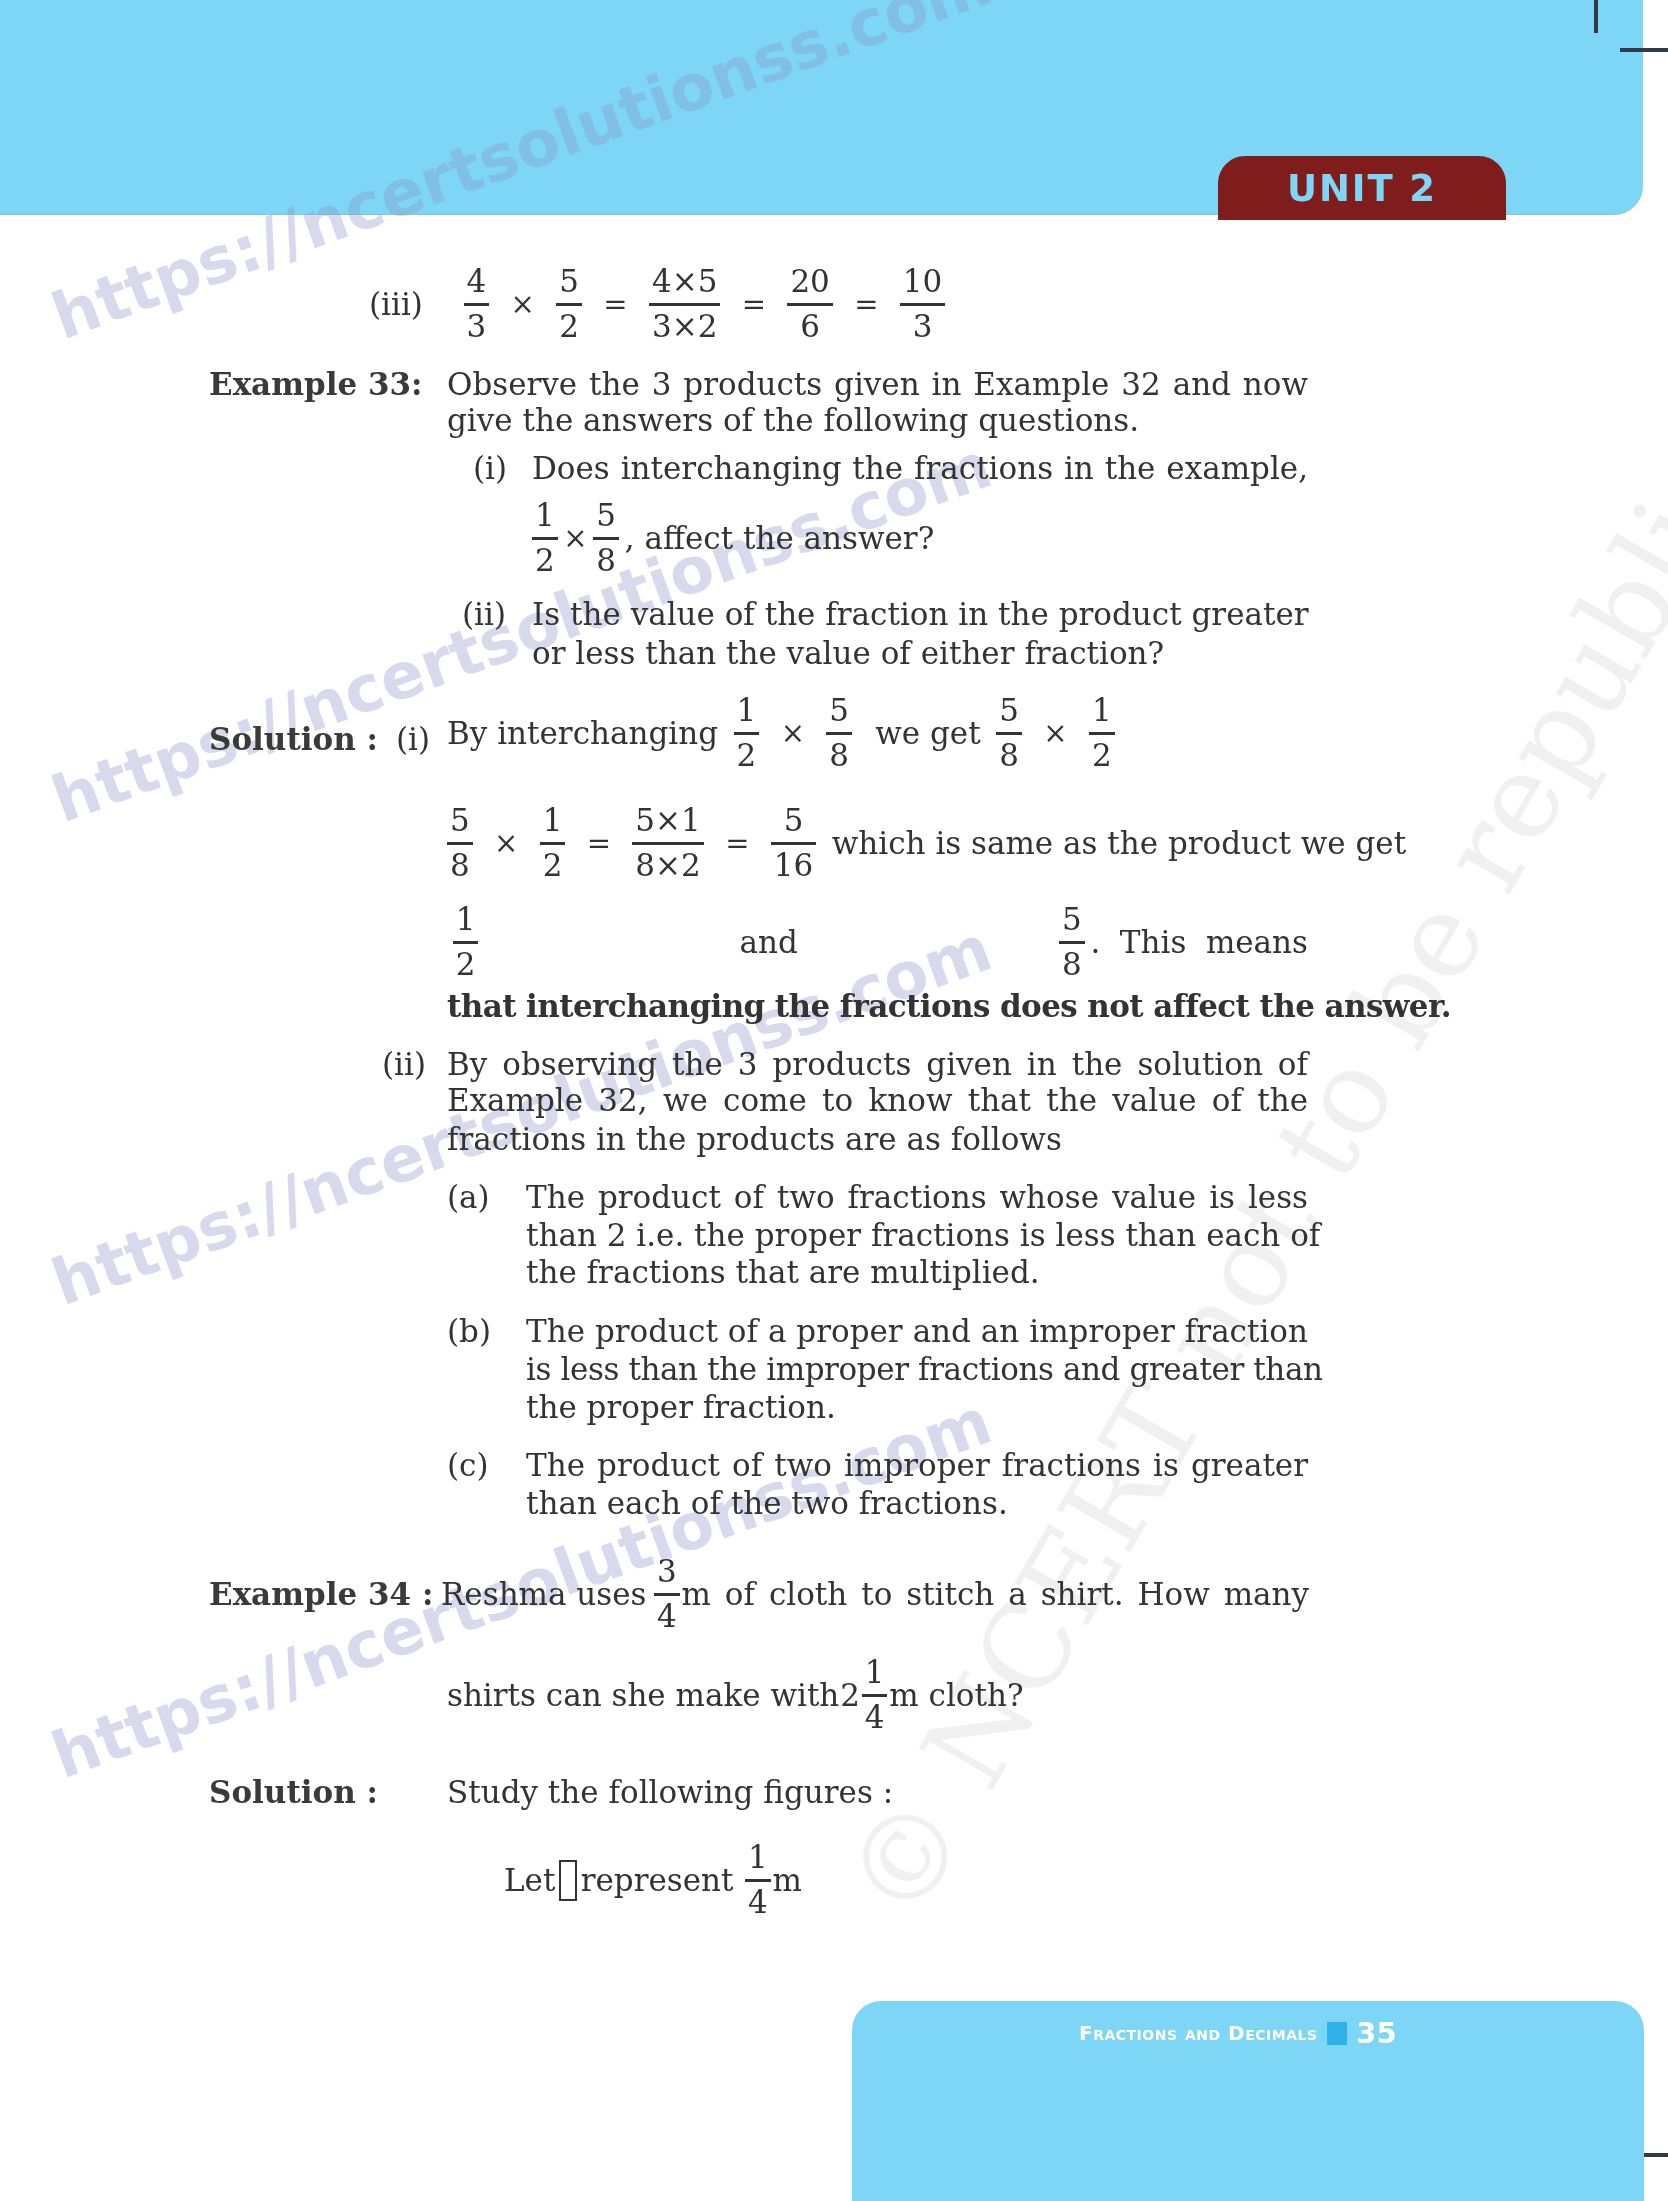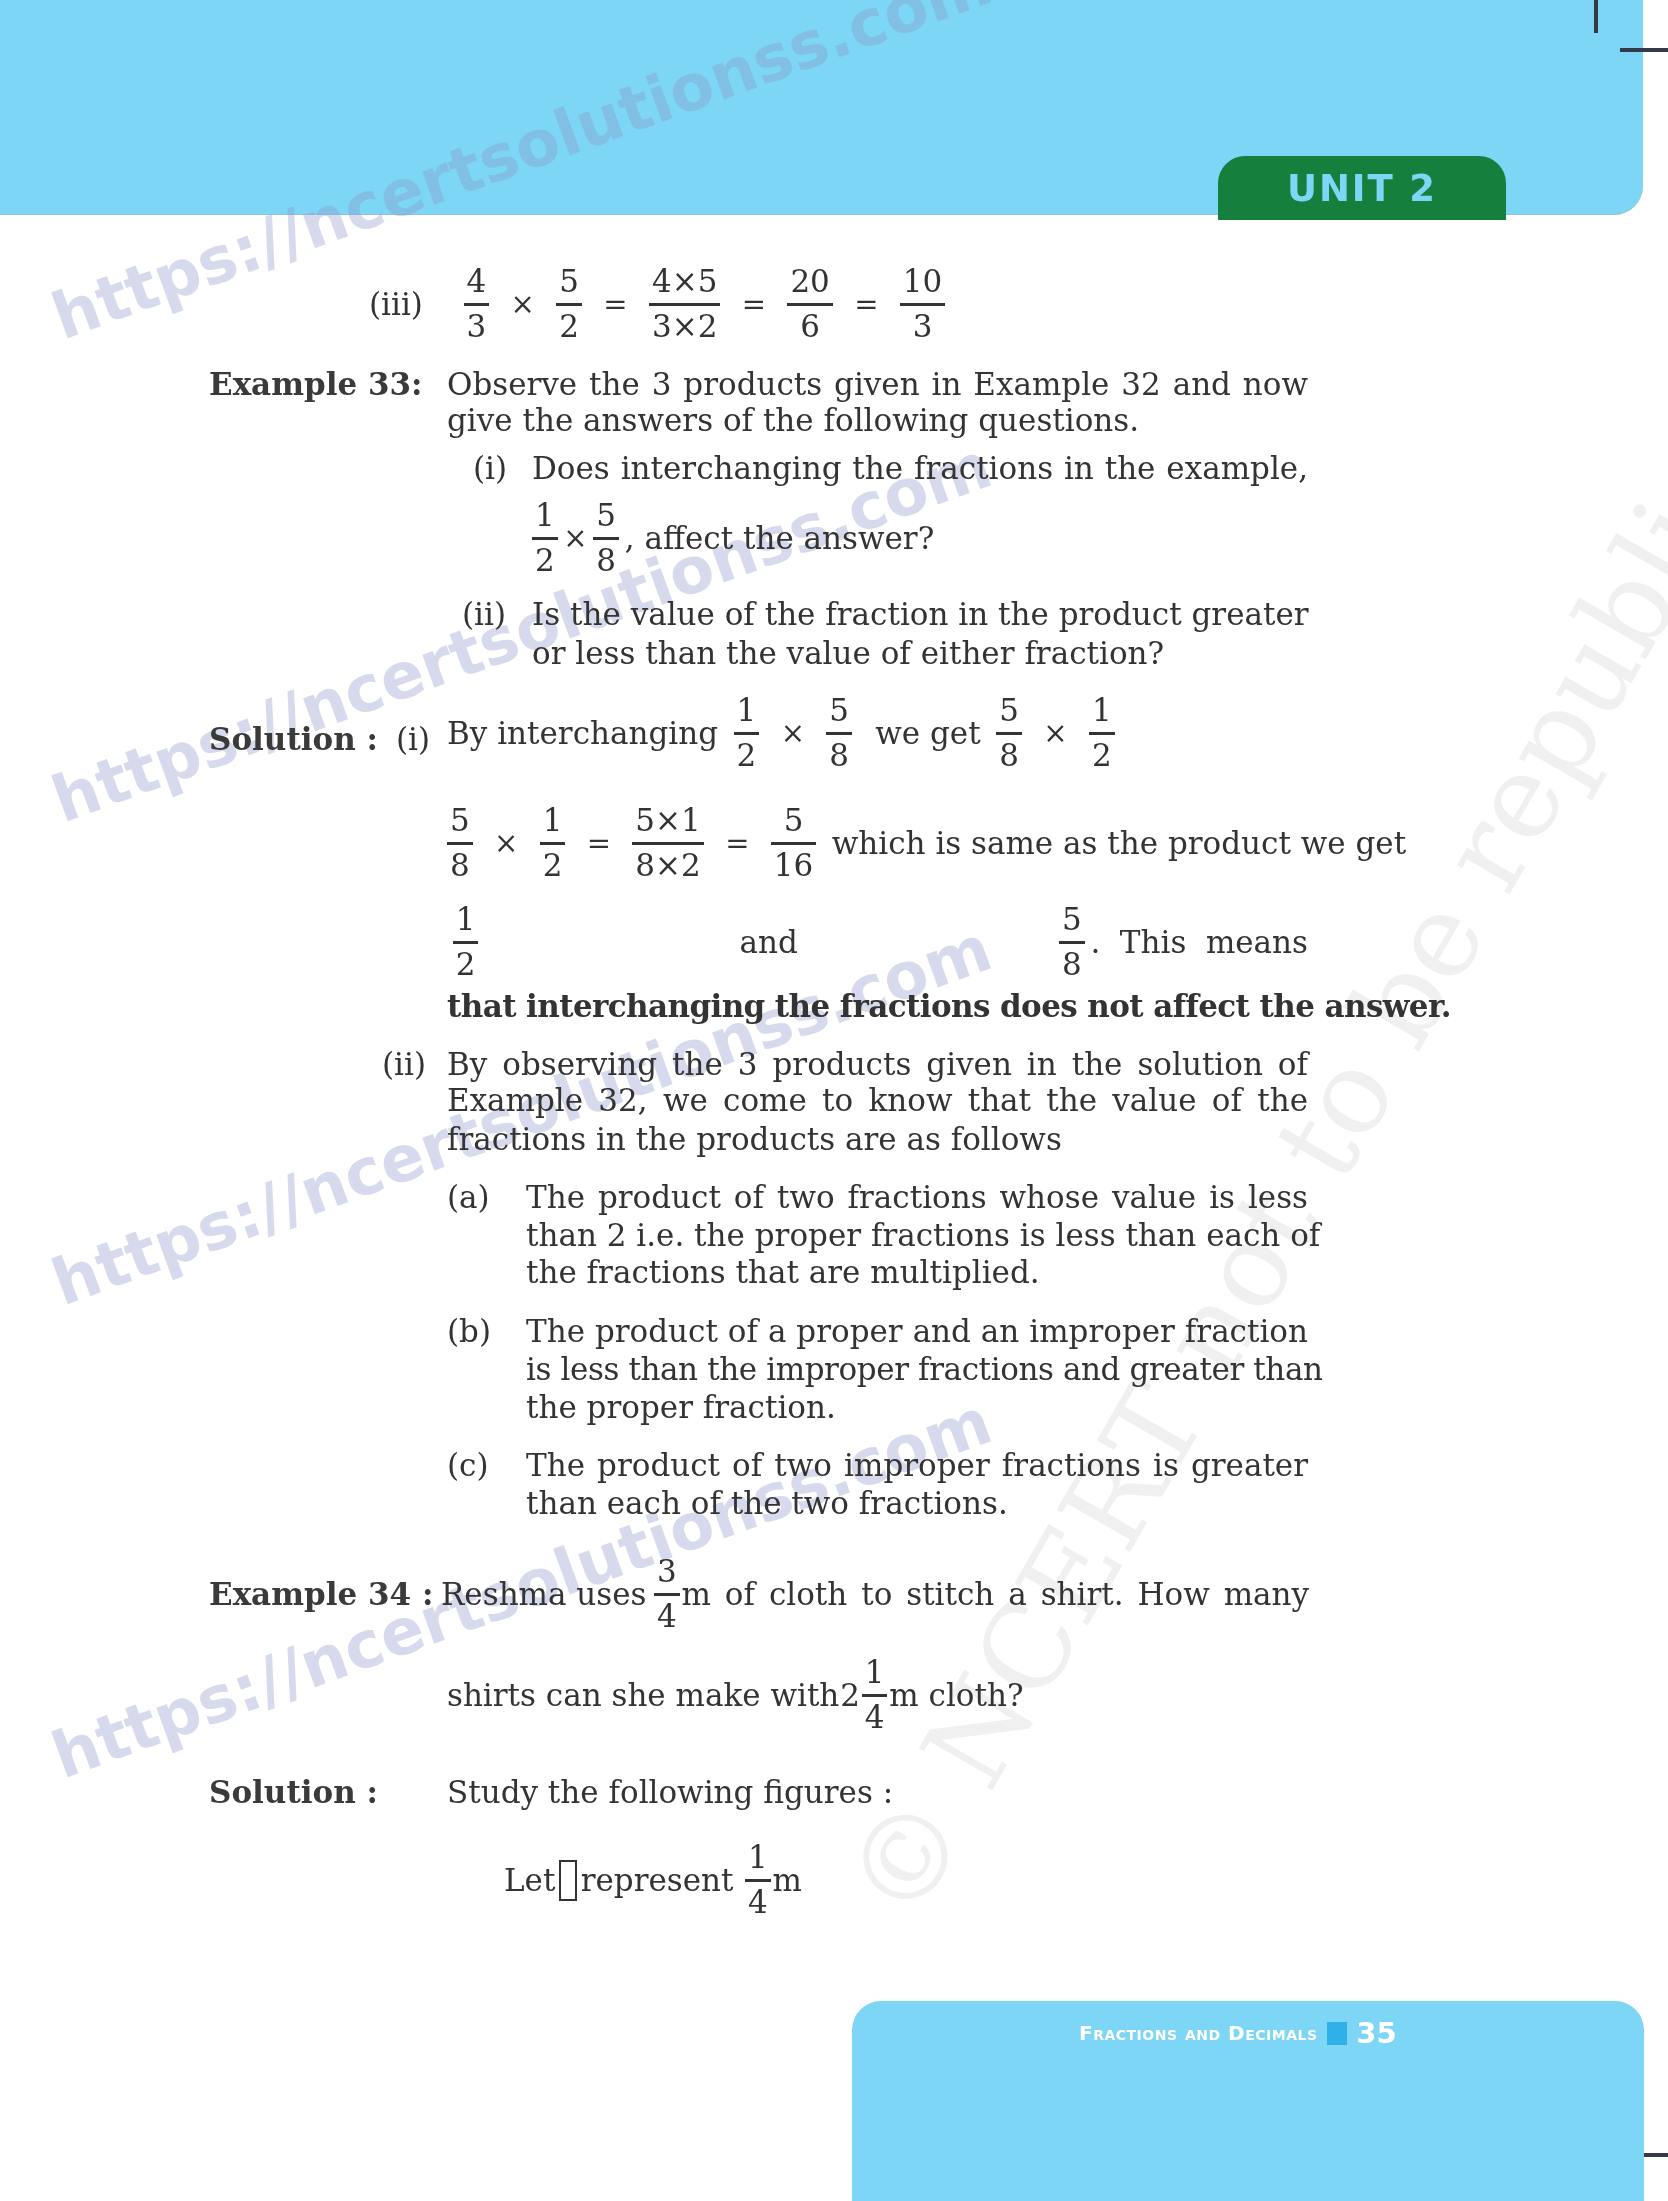--- a/index.html
+++ b/index.html
@@ -9,21 +9,21 @@
     font-family: "DejaVu Serif", "Liberation Serif", serif;
     color: #333333;
   }
   .header-band {
     position: absolute; left: 0; top: 0; width: 1643px; height: 214px;
     background: #7dd6f5; border-radius: 0 0 29px 0;
     border-bottom: 1.9px solid #8cc3d6;
   }
   .unit-tab {
     position: absolute; left: 1218px; top: 156px; width: 288px; height: 64px;
-    background: #15803d; border-radius: 27px 27px 0 0;
+    background: #7f1d1d; border-radius: 27px 27px 0 0;
     display: flex; align-items: center; justify-content: center;
     font-family: "DejaVu Sans", sans-serif; font-weight: bold;
     font-size: 37px; color: #7dd6f5; letter-spacing: 1.9px;
   }
   .crop-mark { position: absolute; background: #333a48; }
   .footer-band {
     position: absolute; left: 852px; top: 2001px; width: 792px; height: 212px;
     background: #7dd6f5; border-radius: 29px 29px 0 0;
   }
   .footer-text {

